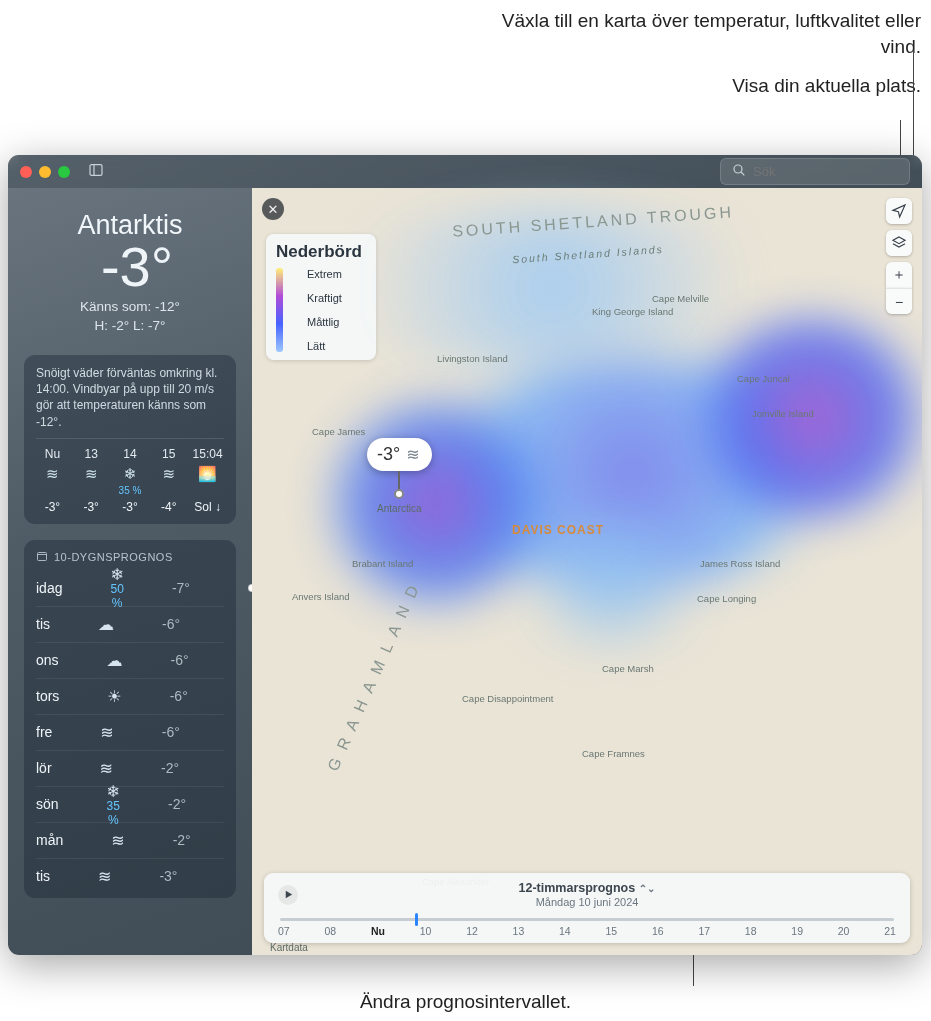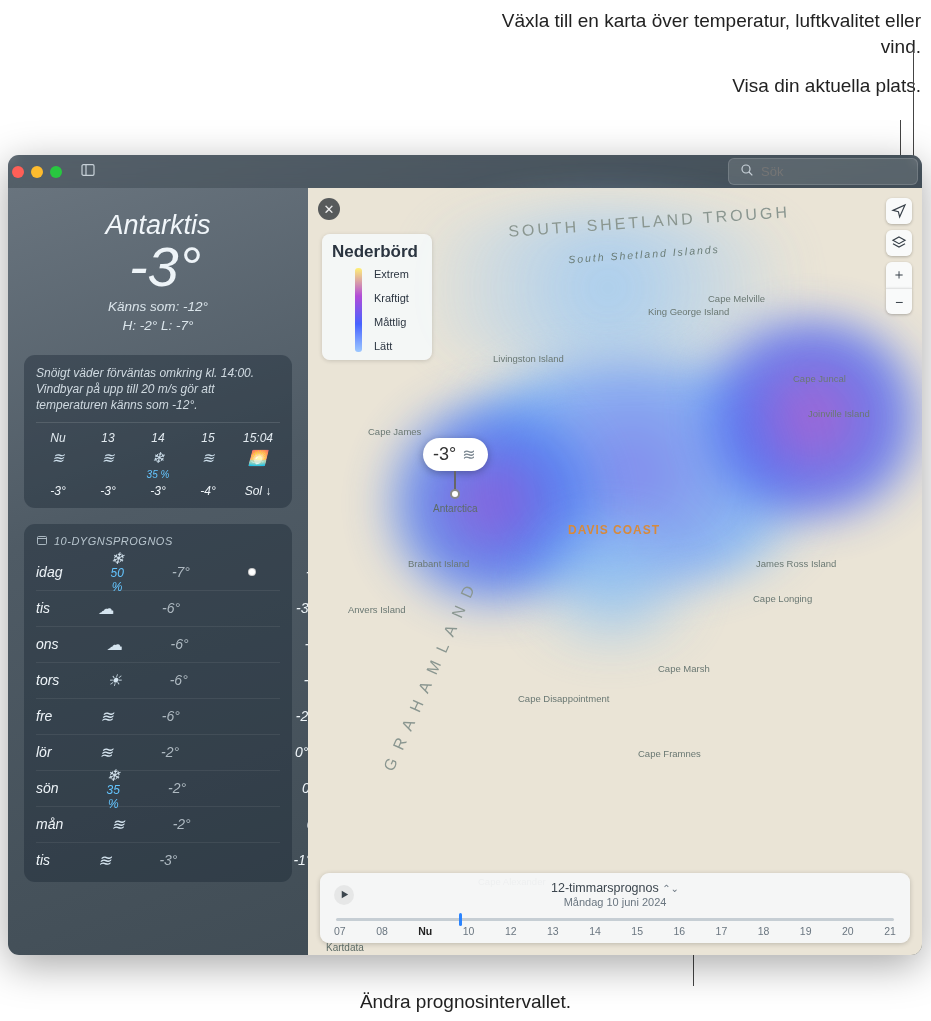--- a/index.html
+++ b/index.html
@@ -42,21 +42,21 @@
     width: 914px; height: 800px;
     border-radius: 11px;
     overflow: hidden;
     box-shadow: 0 10px 40px rgba(0,0,0,.35);
     background: linear-gradient(160deg,#6b7680 0%,#4f5b65 35%,#445059 70%,#3b474f 100%);
   }
   .titlebar {
     height: 33px;
     display: flex;
     align-items: center;
-    padding: 0 4px;
+    padding: 0 12px;
     background: rgba(20,30,38,.25);
     backdrop-filter: blur(6px);
     gap: 8px;
   }
   .traffic { display:flex; gap:7px; }
   .tl { width:12px; height:12px; border-radius:50%; }
   .tl.red{background:#ff5f57;} .tl.yellow{background:#febc2e;} .tl.green{background:#28c840;}
   .sidebar-toggle { margin-left:10px; color:#c8d1d8; }
   .search {
     margin-left:auto;
@@ -67,25 +67,24 @@
     color:#c8d1d8; font-size:13px;
   }
   .search input {
     background:transparent; border:none; outline:none;
     color:#e6edf2; font-size:13px; width:100%;
   }
 
   .content { display:flex; height:calc(100% - 33px); }
 
   .left-pane {
-    width: 300px;
+    width: 244px;
     padding: 22px 16px 12px 16px;
     color:#eef4f8;
     overflow:hidden;
-    font-style:italic;
   }
   .loc-title { text-align:center; font-size:27px; font-weight:400; color:#f1f6fa; }
   .big-temp { text-align:center; font-size:56px; font-weight:200; line-height:1; margin-top:-2px; padding-left:14px;}
   .feels, .hilo { text-align:center; font-size:13.5px; color:#dbe5eb; margin-top:4px; }
 
   .hourly-card, .daily-card {
     background: rgba(20,35,48,.38);
     border-radius:11px;
     padding:10px 12px;
     margin-top:22px;
@@ -117,21 +116,21 @@
     position:absolute; top:10px; left:10px; width:22px;height:22px;border-radius:50%;
     background:rgba(50,55,60,.8); color:#eee; display:flex;align-items:center;justify-content:center;
     font-size:13px; cursor:pointer;
   }
   .legend {
     position:absolute; top:46px; left:14px; width:110px;
     background:rgba(245,248,250,.9); border-radius:8px; padding:8px 10px;
     font-size:11.5px; color:#2b3540; box-shadow:0 1px 4px rgba(0,0,0,.15);
   }
   .legend-title{font-size:17px; font-weight:600; margin-bottom:6px;}
-  .legend-body{display:flex; gap:12px;margin-left:23px;}
+  .legend-body{display:flex; gap:24px;}
   .legend-grad{width:7px; height:84px; border-radius:3px;
     background:linear-gradient(#fff176,#b24cd8,#4763ff,#9cc8ff);}
   .legend-labels{display:flex; flex-direction:column; justify-content:space-between; font-size:11px;}
 
   .map-controls {
     position:absolute; top:10px; right:10px; display:flex; flex-direction:column; gap:6px;
   }
   .mc-btn {
     width:26px;height:26px;border-radius:6px;background:rgba(250,252,253,.92);
     box-shadow:0 1px 3px rgba(0,0,0,.25);
@@ -172,21 +171,21 @@
   .pin-name{font-size:10px;color:#5c6b66;margin-top:4px;}
 
   .timeline{
     position:absolute;left:12px;right:12px;bottom:12px;
     background:rgba(245,247,248,.94);border-radius:9px;
     padding:8px 14px 6px;box-shadow:0 1px 5px rgba(0,0,0,.2);
     font-size:11.5px;color:#3c464e;
   }
   .tl-top{display:flex;align-items:center;gap:12px;}
   .play{width:20px;height:20px;border-radius:50%;background:rgba(0,0,0,.06);display:flex;align-items:center;justify-content:center;cursor:pointer;}
-  .tl-title{flex:1;text-align:center;font-weight:400;font-size:12.5px;}
+  .tl-title{flex:1;text-align:center;font-weight:700;font-size:12.5px;}
   .tl-sub{text-align:center;color:#6a7680;font-size:11px;margin-top:1px;}
   .tl-track{position:relative;height:3px;background:#c6ced4;border-radius:2px;margin:10px 2px 4px;}
   .tl-now{position:absolute;left:22%;top:-5px;width:3px;height:13px;background:#2a84ff;border-radius:2px;}
   .tl-ticks{display:flex;justify-content:space-between;font-size:10.5px;color:#6a7680;margin-top:2px;}
   .tl-ticks .now{color:#222;font-weight:600;}
   .mapdata{position:absolute;left:18px;bottom:2px;font-size:10px;color:#5c6b66;}
 
   svg.icon{width:16px;height:16px;stroke:currentColor;fill:none;stroke-width:1.8;}
 </style>
 </head>
@@ -410,21 +409,21 @@
       <div class="map-label big ml-graham">G R A H A M   L A N D</div>
       <div class="map-label ml-davis">DAVIS COAST</div>
       <div id="islands">
           <div class="island" style="left: 400px; top: 105px;">Cape Melville</div>
           <div class="island" style="left: 340px; top: 118px;">King George Island</div>
           <div class="island" style="left: 485px; top: 185px;">Cape Juncal</div>
           <div class="island" style="left: 500px; top: 220px;">Joinville Island</div>
           <div class="island" style="left: 185px; top: 165px;">Livingston Island</div>
           <div class="island" style="left: 60px; top: 238px;">Cape James</div>
           <div class="island" style="left: 100px; top: 370px;">Brabant Island</div>
-          <div class="island" style="left: 40px; top: 416px; text-align: center;">Anvers Island</div>
+          <div class="island" style="left: 40px; top: 403px; text-align: center;">Anvers Island</div>
           <div class="island" style="left: 448px; top: 370px;">James Ross Island</div>
           <div class="island" style="left: 445px; top: 405px;">Cape Longing</div>
           <div class="island" style="left: 350px; top: 475px;">Cape Marsh</div>
           <div class="island" style="left: 210px; top: 505px;">Cape Disappointment</div>
           <div class="island" style="left: 330px; top: 560px;">Cape Framnes</div>
           <div class="island" style="left: 170px; top: 688px;">Cape Alexander</div>
         </div>
 
       <div class="pin">
         <div class="pin-bubble">

